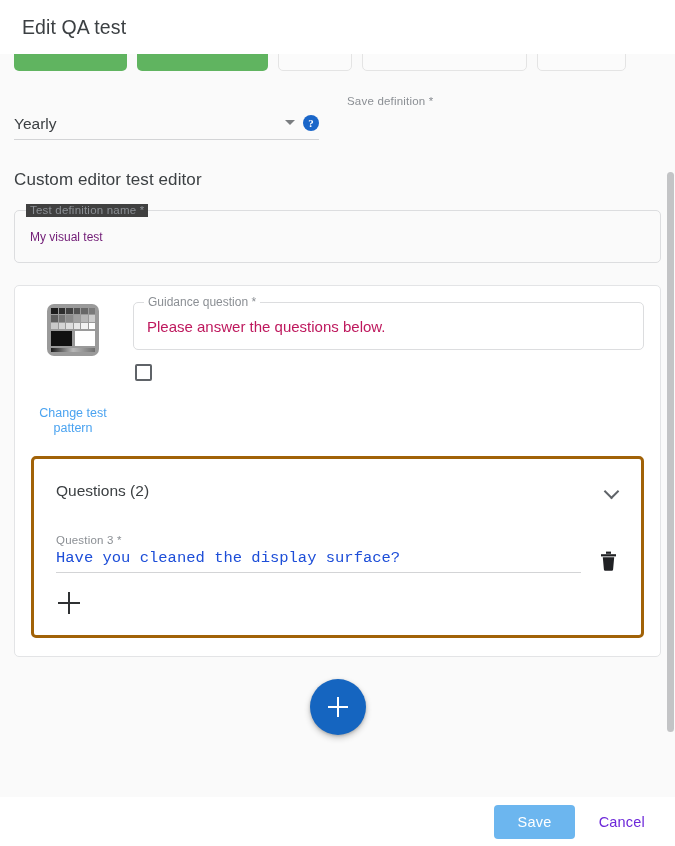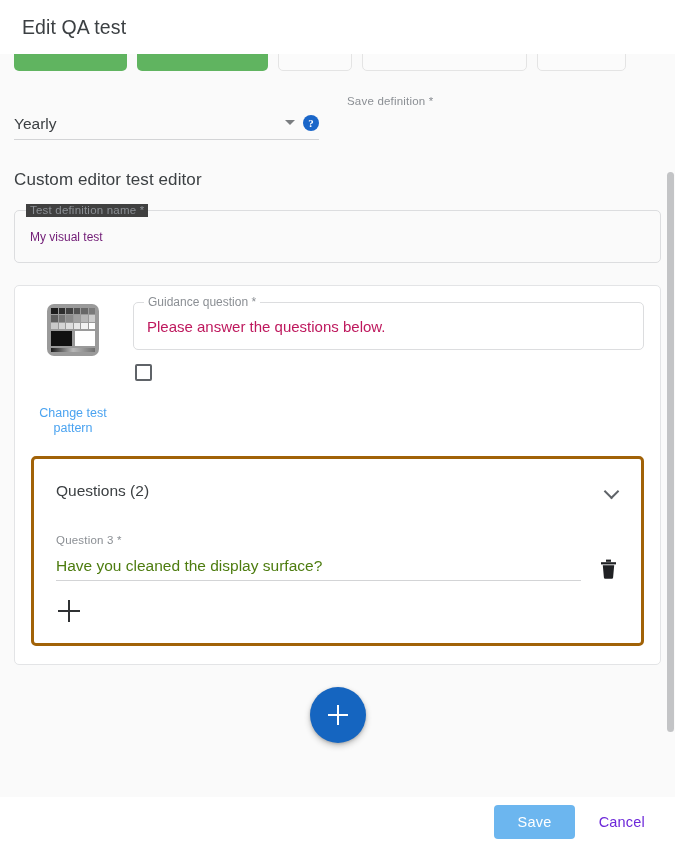--- a/index.html
+++ b/index.html
@@ -317,27 +317,28 @@
   .qrow.second { margin-top: 32px; }
   .qfield { flex: 1 1 auto; min-width: 0; }
   .qf-label {
     font-size: 11.5px;
     color: #8b8f94;
     line-height: 14px;
     letter-spacing: .2px;
   }
   .qfield.focused .qf-label { color: #64b0ec; }
   .qf-input {
-    margin-top: 10px;
+    margin-top: 2px;
     padding-bottom: 5px;
     font-size: 15.5px;
-    color: #4d7c0f;
+    color: #1d4ed8;
     border-bottom: 1px solid #d3d4d6;
     white-space: nowrap;
     overflow: hidden;
+    font-family: Liberation Mono, monospace;
   }
   .qfield.focused .qf-input {
     border-bottom: 2px solid #64b0ec;
     padding-bottom: 4px;
   }
   .trash {
     flex: 0 0 22px;
     width: 22px; height: 24px;
     margin-bottom: 2px;
     cursor: pointer;

